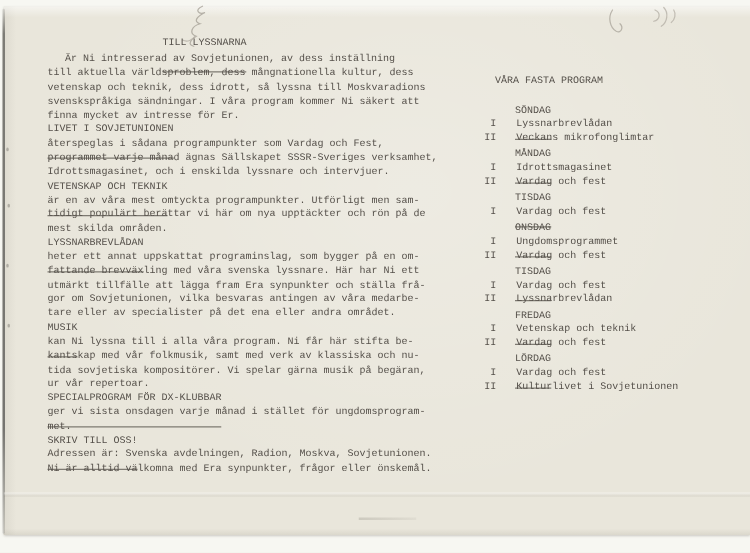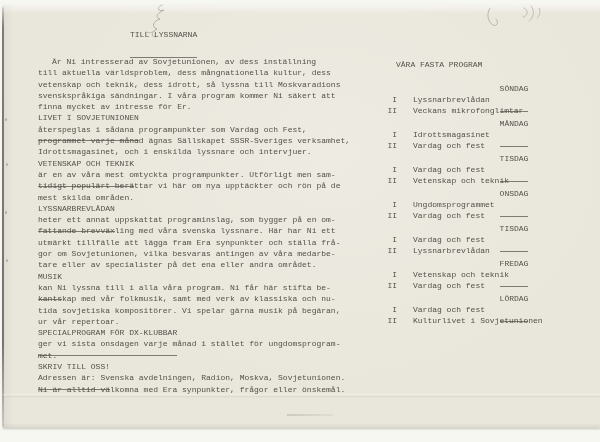--- a/index.html
+++ b/index.html
@@ -26,29 +26,29 @@
   }
   .speck{position:absolute;width:2px;height:3px;background:rgba(95,92,85,.38);border-radius:50%;}
   .bottom-mark{position:absolute;left:287px;top:414px;width:46px;height:2px;
     background:linear-gradient(90deg, rgba(120,116,106,.25), rgba(120,116,106,.08));}
 
   
   .tw{color:#55504a;font-size:8px;letter-spacing:0;white-space:nowrap;}
   .title{position:absolute;left:130px;top:30px;}
   .u{border-bottom:1px solid rgba(85,80,74,.72);padding-bottom:18px;}
 
-  .letter-body{position:absolute;left:38px;top:56px;width:336px;}
+  .letter-body{position:absolute;left:38px;top:42px;width:336px;}
   .letter-body .line,.letter-body .heading{line-height:11.3px;height:11.3px;}
   .section-first .line:first-child{text-indent:14px;}
 
   .schedule{position:absolute;left:382px;top:59px;width:214px;}
   .sched-header{margin-left:14px;line-height:11px;}
   .schedule-list{margin-top:14px;}
   .day-group{margin-bottom:2.6px;}
-  .day{margin-left:50px;line-height:10.8px;height:10.8px;text-align:center;}
+  .day{margin-left:30px;line-height:10.8px;height:10.8px;}
   .prog{line-height:10.8px;height:10.8px;}
   .prog .num{display:inline-block;width:15px;text-align:right;}
   .prog .pname{margin-left:16px;}
 
   .pencil{position:absolute;opacity:.75;}
 </style>
 </head>
 <body>
 
 <div class="scan">
@@ -132,21 +132,20 @@
           <div class="prog"><span class="num">II</span><span class="pname">Veckans mikrofonglimtar</span></div>
         </div>
         <div class="day-group">
           <div class="day"><span class="u">MÅNDAG</span></div>
           <div class="prog"><span class="num">I</span><span class="pname">Idrottsmagasinet</span></div>
           <div class="prog"><span class="num">II</span><span class="pname">Vardag och fest</span></div>
         </div>
         <div class="day-group">
           <div class="day"><span class="u">TISDAG</span></div>
           <div class="prog"><span class="num">I</span><span class="pname">Vardag och fest</span></div>
-          <div class="prog"><span class="num">II</span><span class="pname">Vetenskap och teknik</span></div>
         </div>
         <div class="day-group">
           <div class="day"><span class="u">ONSDAG</span></div>
           <div class="prog"><span class="num">I</span><span class="pname">Ungdomsprogrammet</span></div>
           <div class="prog"><span class="num">II</span><span class="pname">Vardag och fest</span></div>
         </div>
         <div class="day-group">
           <div class="day"><span class="u">TISDAG</span></div>
           <div class="prog"><span class="num">I</span><span class="pname">Vardag och fest</span></div>
           <div class="prog"><span class="num">II</span><span class="pname">Lyssnarbrevlådan</span></div>

